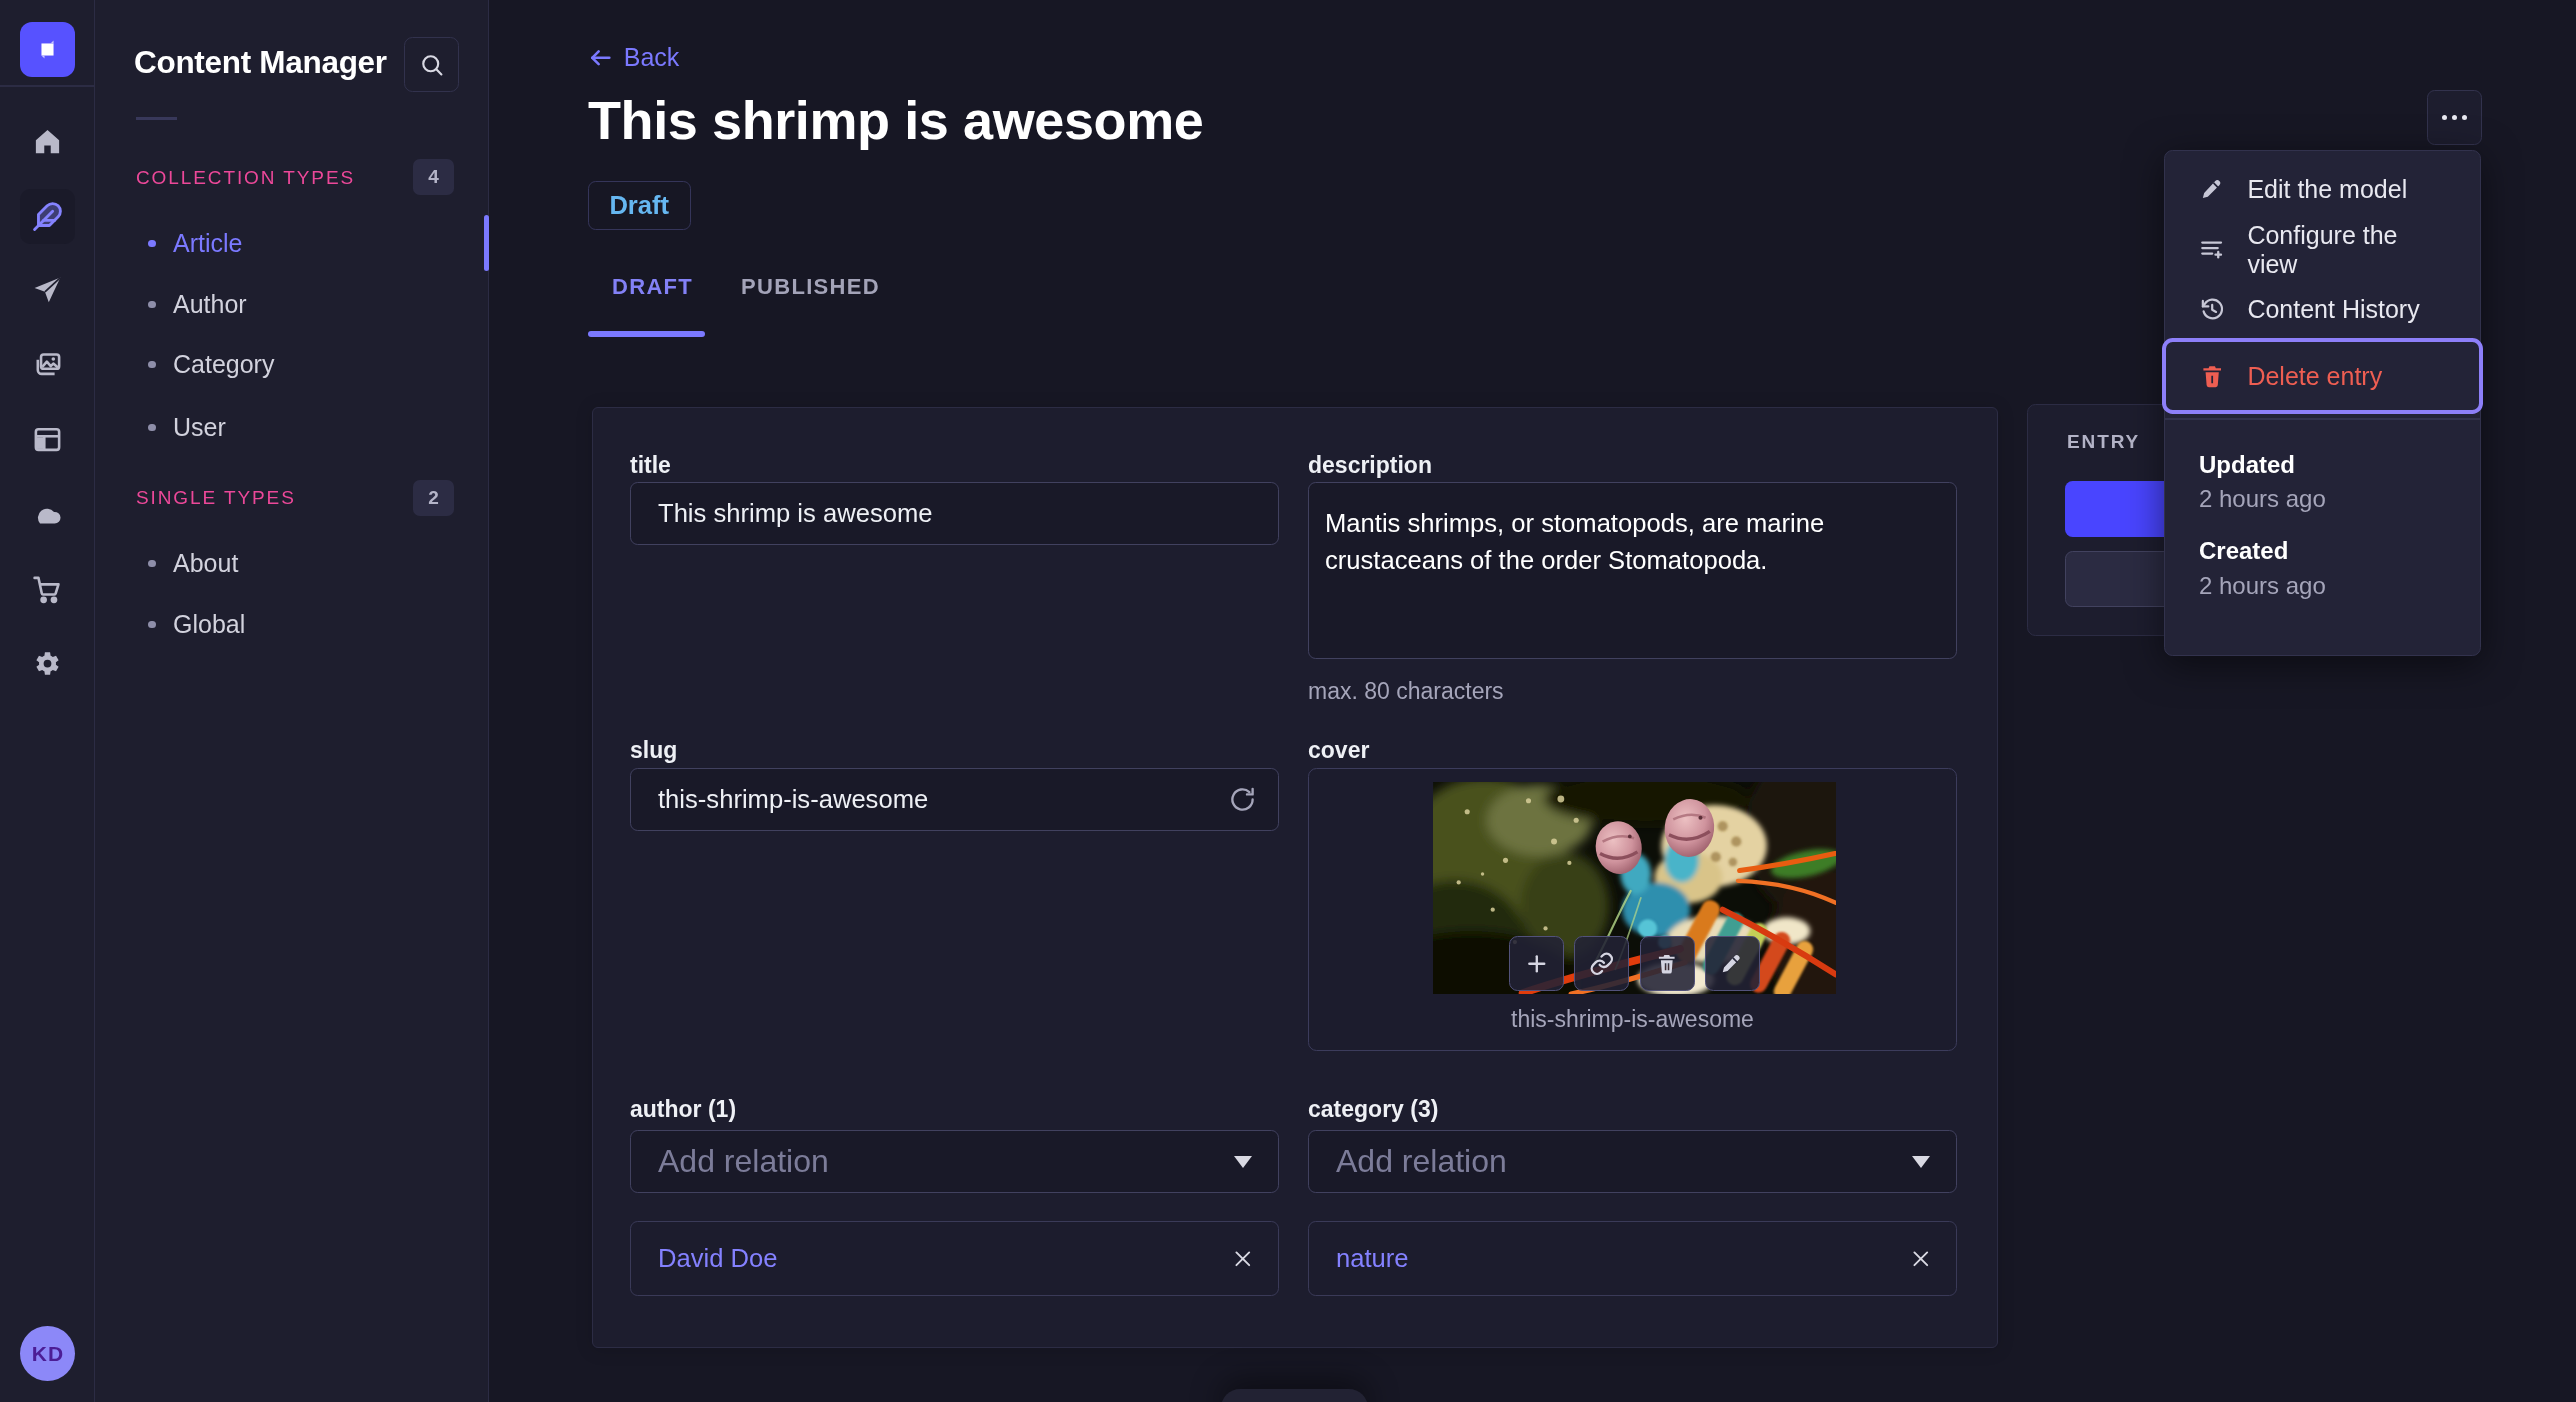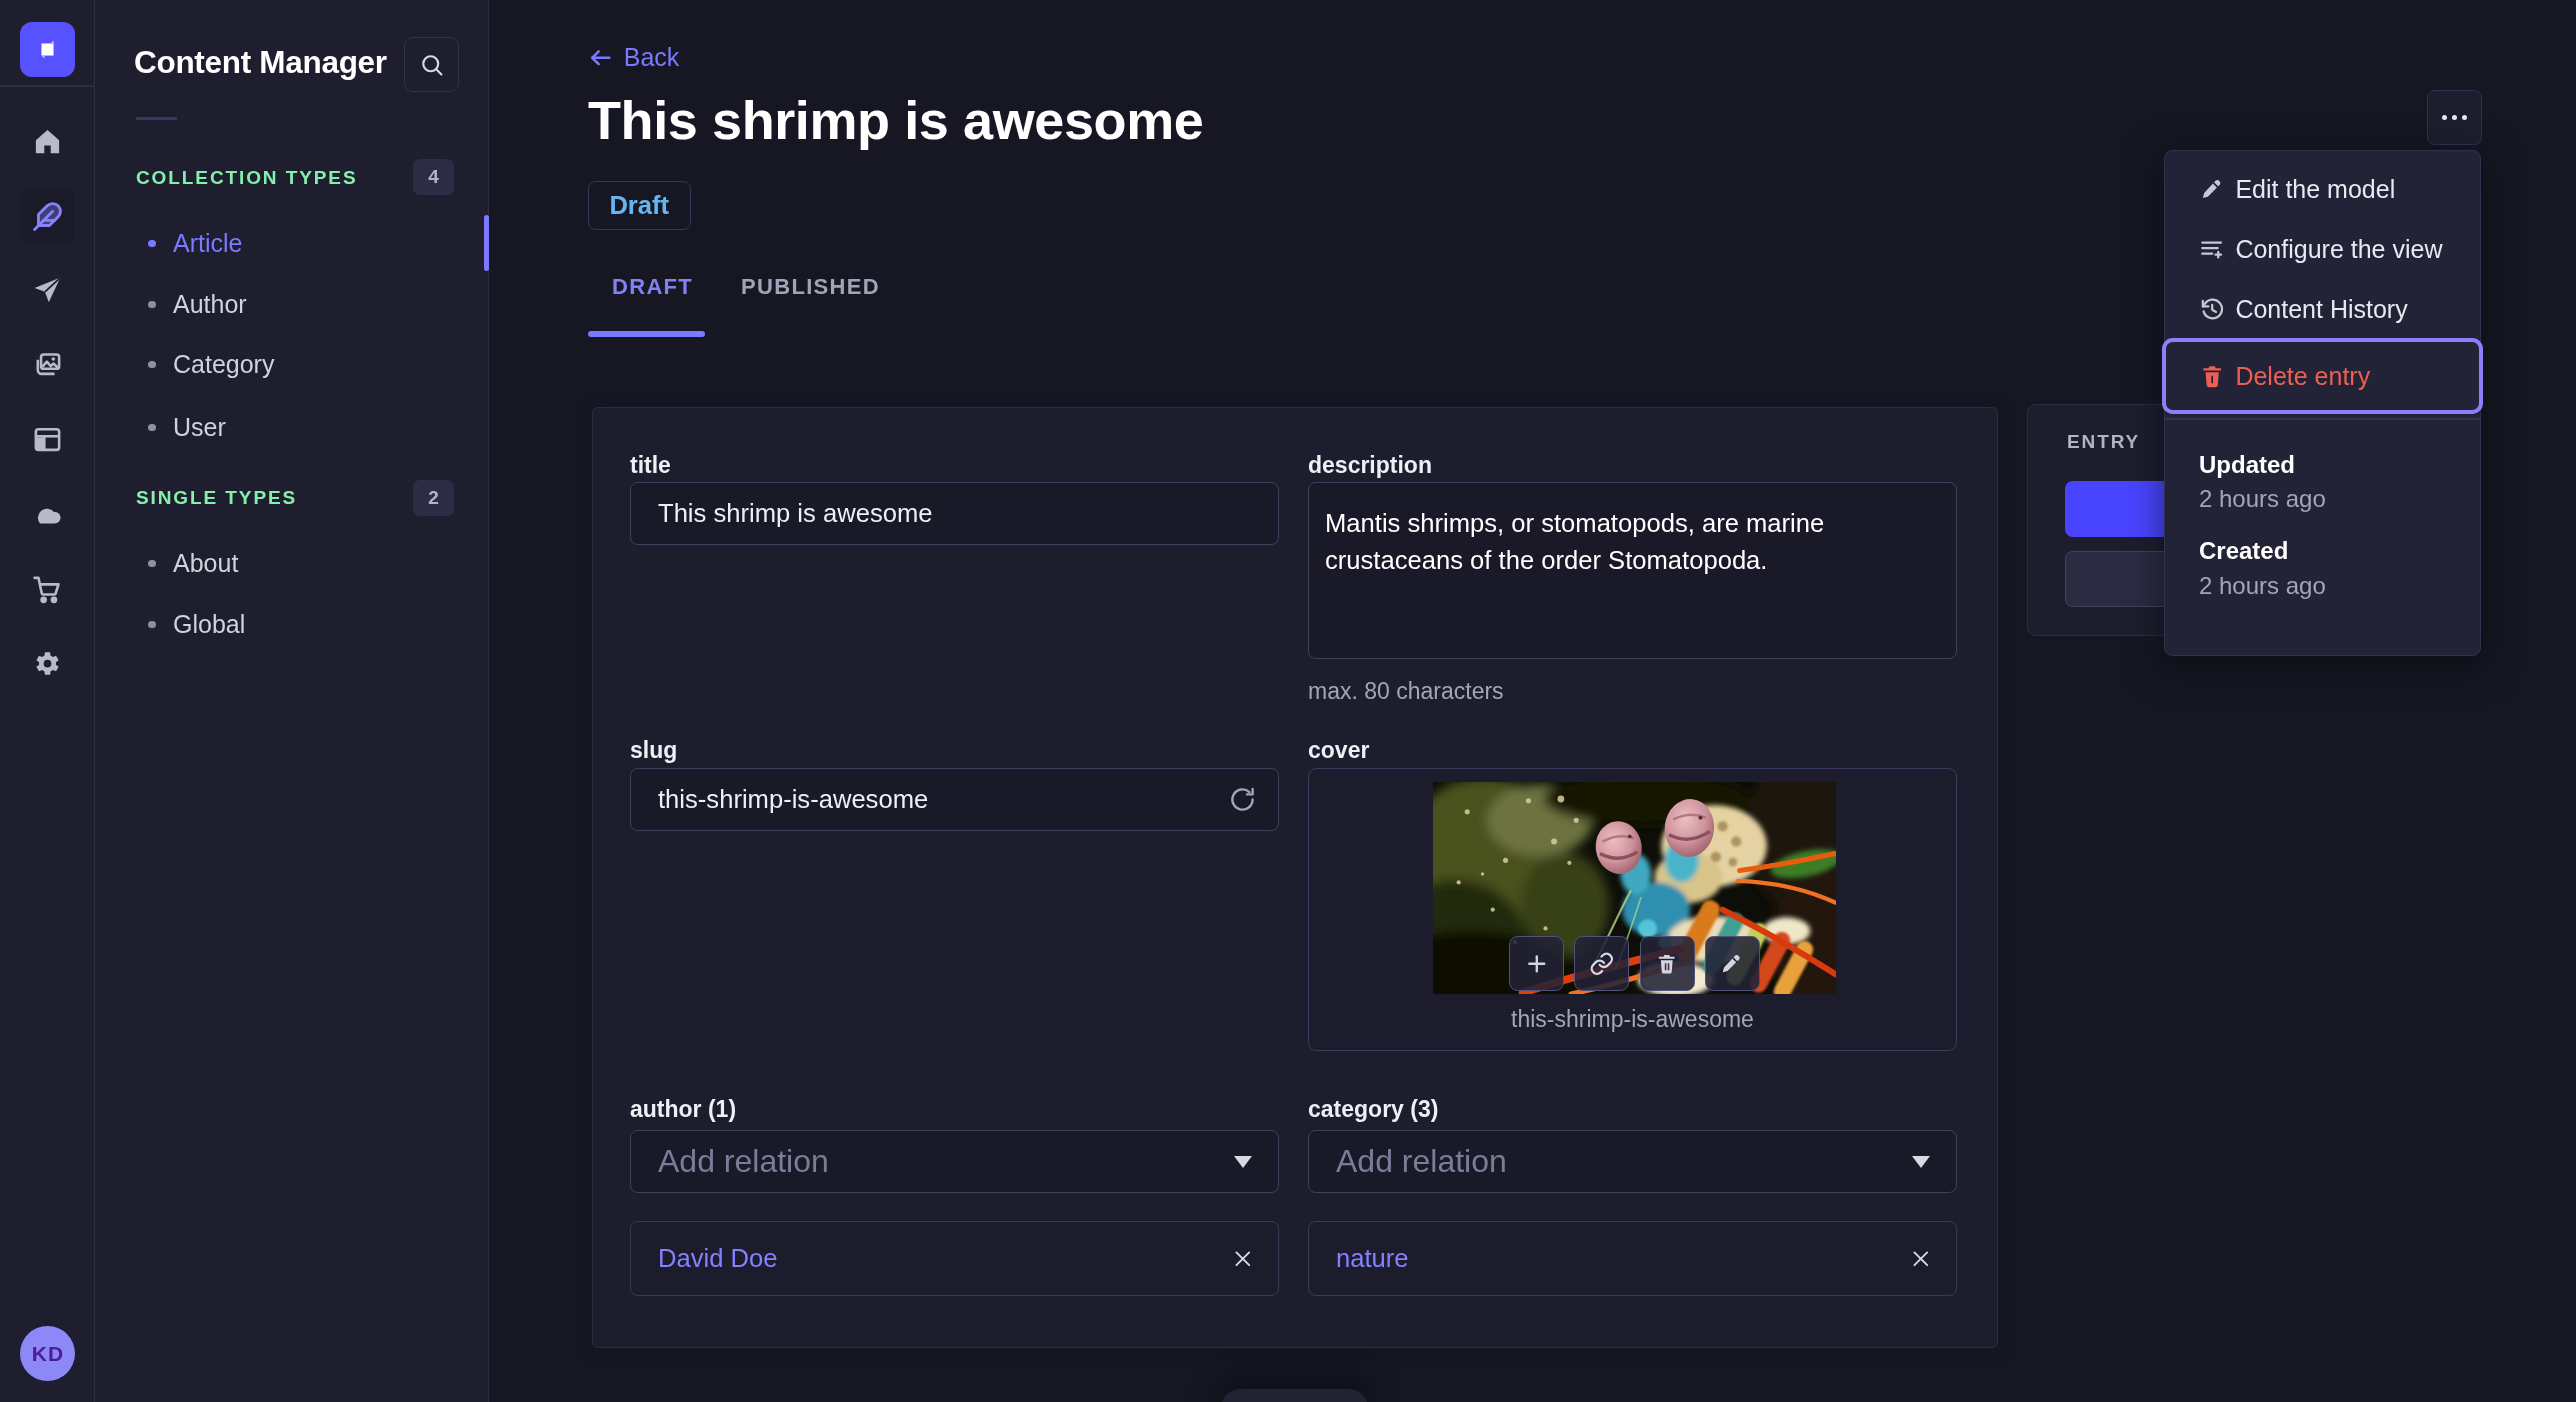--- a/index.html
+++ b/index.html
@@ -22,21 +22,21 @@
   .nav-item.active{background:#1a1a29;color:#8583ff;}
   .nav-item svg{width:31px;height:31px;}
   .nav-avatar{position:absolute;left:20.4px;bottom:21px;width:55px;height:55px;border-radius:50%;background:#8c88f8;color:#4c1d95;font-size:21px;font-weight:700;display:flex;align-items:center;justify-content:center;letter-spacing:0.9px;cursor:pointer;}
 
   
   .subnav{position:absolute;left:95px;top:0;width:394px;height:100%;background:var(--nav-bg);border-right:1.7px solid var(--border);}
   .subnav-title{position:absolute;left:39px;top:44px;font-size:31.5px;font-weight:700;color:var(--text);letter-spacing:-0.3px;}
   .subnav-search{position:absolute;left:309px;top:37px;width:55px;height:55px;border-radius:8.5px;border:1.7px solid var(--border-strong);background:transparent;color:var(--soft);display:flex;align-items:center;justify-content:center;cursor:pointer;}
   .subnav-search svg{width:25.6px;height:25.6px;}
   .subnav-divider{position:absolute;left:41px;top:117px;width:41px;height:2.6px;background:#38385a;}
-  .sn-section-label{position:absolute;left:41px;font-size:19px;font-weight:700;letter-spacing:1.9px;color:#86efac;}
+  .sn-section-label{position:absolute;left:41px;font-size:19px;font-weight:400;letter-spacing:1.9px;color:#ec4899;}
   .sn-badge{position:absolute;right:34px;width:41px;height:36px;border-radius:6.8px;background:#2c2c44;color:#b4b4c8;font-size:19px;font-weight:600;display:flex;align-items:center;justify-content:center;}
   .sn-item{position:absolute;left:0;width:100%;height:55px;display:flex;align-items:center;padding-left:78px;font-size:25px;color:#d2d2dd;cursor:pointer;}
   .sn-item .dot{position:absolute;left:53px;width:7.7px;height:7.7px;border-radius:50%;background:#8e8ea9;}
   .sn-item.active{color:var(--accent);}
   .sn-item.active .dot{background:var(--accent);}
   .sn-active-bar{position:absolute;left:389px;top:215px;width:5.1px;height:56px;background:var(--accent);border-radius:2.6px;}
 
   
   .back{position:absolute;left:588px;top:43px;display:flex;align-items:center;gap:10.2px;color:var(--accent);font-size:25px;cursor:pointer;}
   .back svg{width:25.6px;height:25.6px;}
@@ -70,21 +70,21 @@
   .chip .x svg{width:25.6px;height:25.6px;}
 
   
   .entry{position:absolute;left:2027px;top:404px;width:448px;height:232px;background:var(--card);border:1.7px solid var(--border);border-radius:8.5px;z-index:5;}
   .entry-label{position:absolute;left:39px;top:25.6px;font-size:19px;font-weight:700;letter-spacing:1.9px;color:#b3b3c7;}
   .entry-btn1{position:absolute;left:37px;top:76px;width:373px;height:56px;border-radius:7.7px;background:var(--primary);cursor:pointer;border:none;}
   .entry-btn2{position:absolute;left:37px;top:146px;width:373px;height:56px;border-radius:7.7px;background:#2b2b42;border:1.7px solid #42425f;cursor:pointer;}
 
   
   .menu{position:absolute;left:2164px;top:150px;width:317px;height:506px;background:var(--menu-bg);border:1.7px solid var(--border-strong);border-radius:8.5px;box-shadow:0 8.5px 37px rgba(0,0,0,0.5);z-index:50;}
-  .menu-item{position:relative;height:60px;display:flex;align-items:center;gap:10px;padding:0 25.6px 0 34px;font-size:25px;color:#e8e8f0;cursor:pointer;}
+  .menu-item{position:relative;height:60px;display:flex;align-items:center;gap:22px;padding:0 25.6px 0 34px;font-size:25px;color:#e8e8f0;cursor:pointer;}
   .menu-item svg{width:26.4px;height:26.4px;flex:none;color:#c7c7d6;}
   .menu-items{padding-top:8.5px;}
   .menu-item.danger{color:var(--danger);height:70px;}
   .menu-item.danger svg{color:var(--danger);}
   .menu-item.focused{outline:4.3px solid #8d7ff9;outline-offset:-1.7px;border-radius:7.7px;margin:1.7px 0;}
   .menu-divider{height:1.7px;background:var(--border-strong);margin-top:6.8px;}
   .menu-meta{padding:31px 34px 0 34px;}
   .meta-label{font-size:24px;font-weight:700;color:var(--text);}
   .meta-value{font-size:24px;color:var(--muted);margin-top:6.8px;}
   .meta-group + .meta-group{margin-top:24px;}

